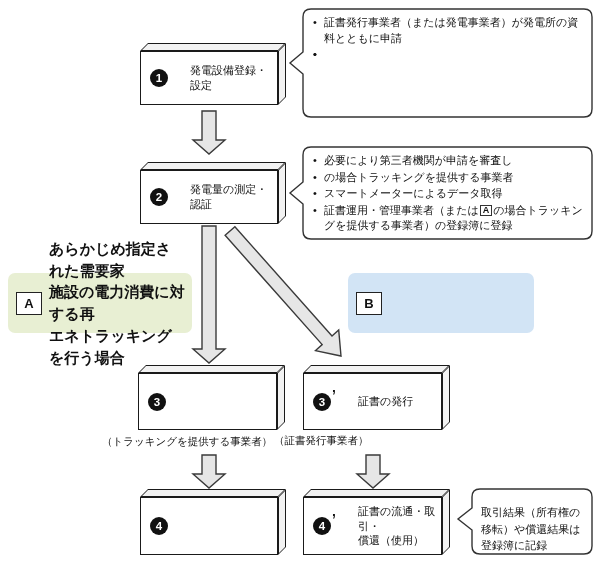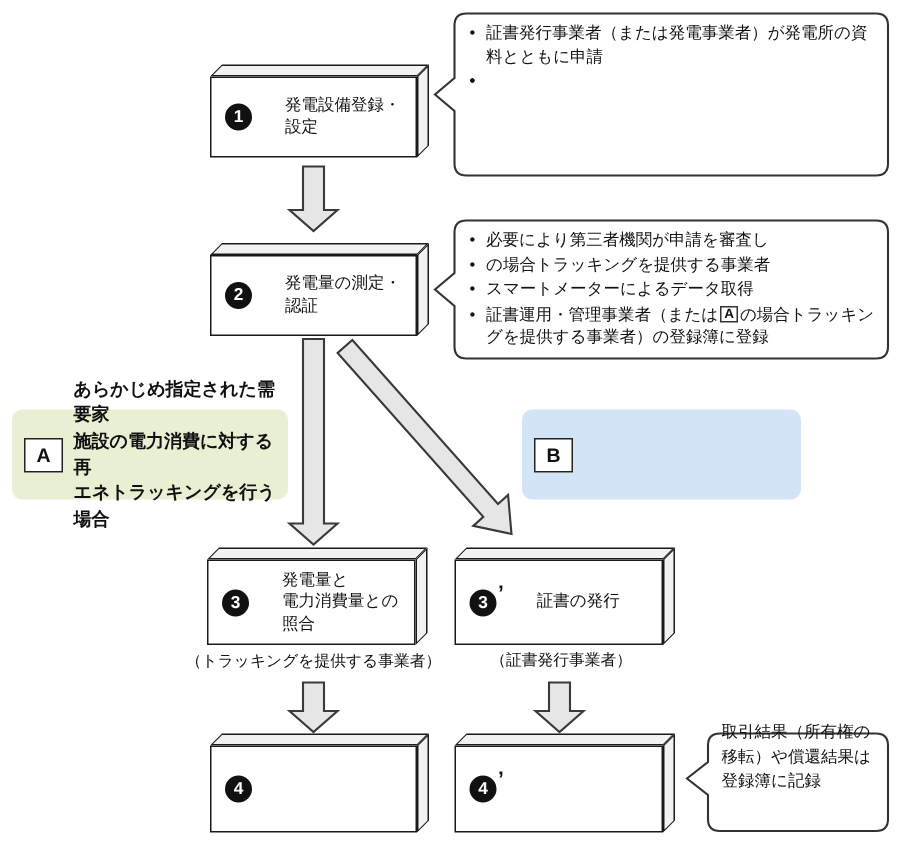--- a/index.html
+++ b/index.html
@@ -31,24 +31,24 @@
              padding:0 2px;margin:0 1px;vertical-align:1px;background:#fff;}
   .ab-inline:empty{display:none;}
 
   
   .case-tag{position:absolute;border-radius:7px;display:flex;align-items:center;gap:7px;
             padding:0 7px 0 8px;box-sizing:border-box;z-index:2;}
   .tag-a{background:#e8efd3;}
   .tag-b{background:#d2e4f5;}
   .tag-letter{flex:0 0 auto;width:24px;height:21px;background:#fff;border:1.5px solid #222;
               display:flex;align-items:center;justify-content:center;font-size:13px;font-weight:bold;}
-  .tag-text{font-size:12px;font-weight:600;line-height:1.45;white-space:pre-line;}
+  .tag-text{font-size:15px;font-weight:600;line-height:1.45;white-space:pre-line;}
 
   
-  .caption{position:absolute;font-size:10.5px;text-align:center;line-height:1.2;z-index:2;}
+  .caption{position:absolute;font-size:10.5px;line-height:1.2;z-index:2;}
 
   .co3-text{position:absolute;font-size:11px;font-weight:500;line-height:1.5;white-space:pre-line;z-index:3;}
 </style>
 </head>
 <body>
 
 <div id="stage">
 
   <svg class="arrow" style="left:193px;top:111px" width="32" height="44" viewBox="0 0 32 44">
     <polygon points="9,0 23,0 23,29 32,29 16,43 0,29 9,29"></polygon>
@@ -87,23 +87,20 @@
 認証</span>
     </div>
   </div>
 
   <div class="box3d" style="left:138px;top:365px;width:139px;height:57px">
     <div class="face top"></div>
     <div class="face side"></div>
     <div class="face front">
       <span class="cnum">3</span>
 
-      <span class="blabel">発電量と
-電力消費量との
-照合</span>
     </div>
   </div>
 
   <div class="box3d" style="left:303px;top:365px;width:139px;height:57px">
     <div class="face top"></div>
     <div class="face side"></div>
     <div class="face front">
       <span class="cnum">3</span>
       <span class="prime">’</span>
       <span class="blabel">証書の発行</span>
@@ -118,20 +115,22 @@
 
     </div>
   </div>
 
   <div class="box3d" style="left:303px;top:489px;width:139px;height:58px">
     <div class="face top"></div>
     <div class="face side"></div>
     <div class="face front">
       <span class="cnum">4</span>
       <span class="prime">’</span>
+      <span class="blabel">証書の流通・取引・
+償還（使用）</span>
     </div>
   </div>
 
   <div class="caption" style="left:102px;top:435px;width:214px">（トラッキングを提供する事業者）</div>
   <div class="caption" style="left:274px;top:434px;width:200px">（証書発行事業者）</div>
 
   <svg class="callout-svg" style="left:0;top:0" width="600" height="130" viewBox="0 0 600 130">
     <path d="M 311 9 H 584 Q 592 9 592 17 V 109 Q 592 117 584 117 H 311 Q 303 117 303 109 V 74 L 290 63 L 303 52 V 17 Q 303 9 311 9 Z"></path>
   </svg>
   <div class="co-text" style="left:312px;top:15px;width:272px">
@@ -171,17 +170,17 @@
 エネトラッキングを行う場合</span>
   </div>
 
   <div class="case-tag tag-b" style="left:348px;top:273px;width:186px;height:60px">
     <span class="tag-letter">B</span>
   </div>
 
   <svg class="callout-svg" style="left:0;top:0" width="600" height="563" viewBox="0 0 600 563">
     <path d="M 480 489 H 584 Q 592 489 592 497 V 546 Q 592 554 584 554 H 480 Q 472 554 472 546 V 530 L 458 519 L 472 508 V 497 Q 472 489 480 489 Z"></path>
   </svg>
-  <div class="co3-text" style="left:481px;top:480px;width:108px">取引結果（所有権の
+  <div class="co3-text" style="left:481px;top:504px;width:108px">取引結果（所有権の
 移転）や償還結果は
 登録簿に記録</div>
 
 </div>
 
 </body></html>

